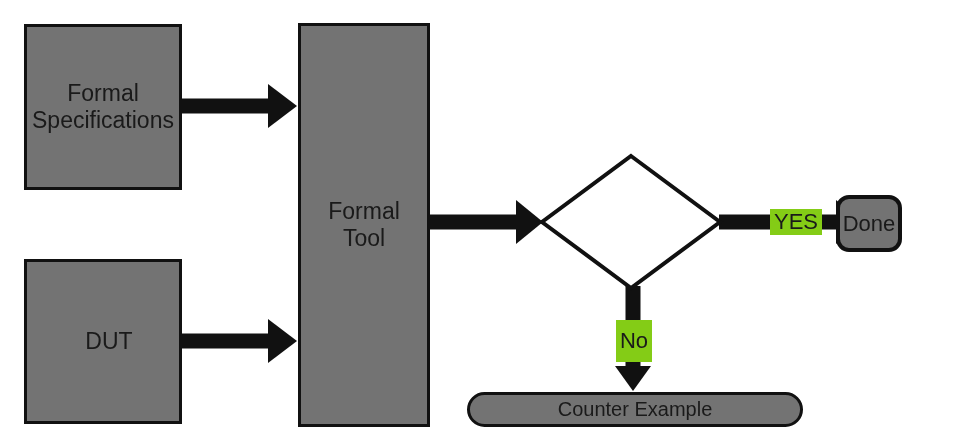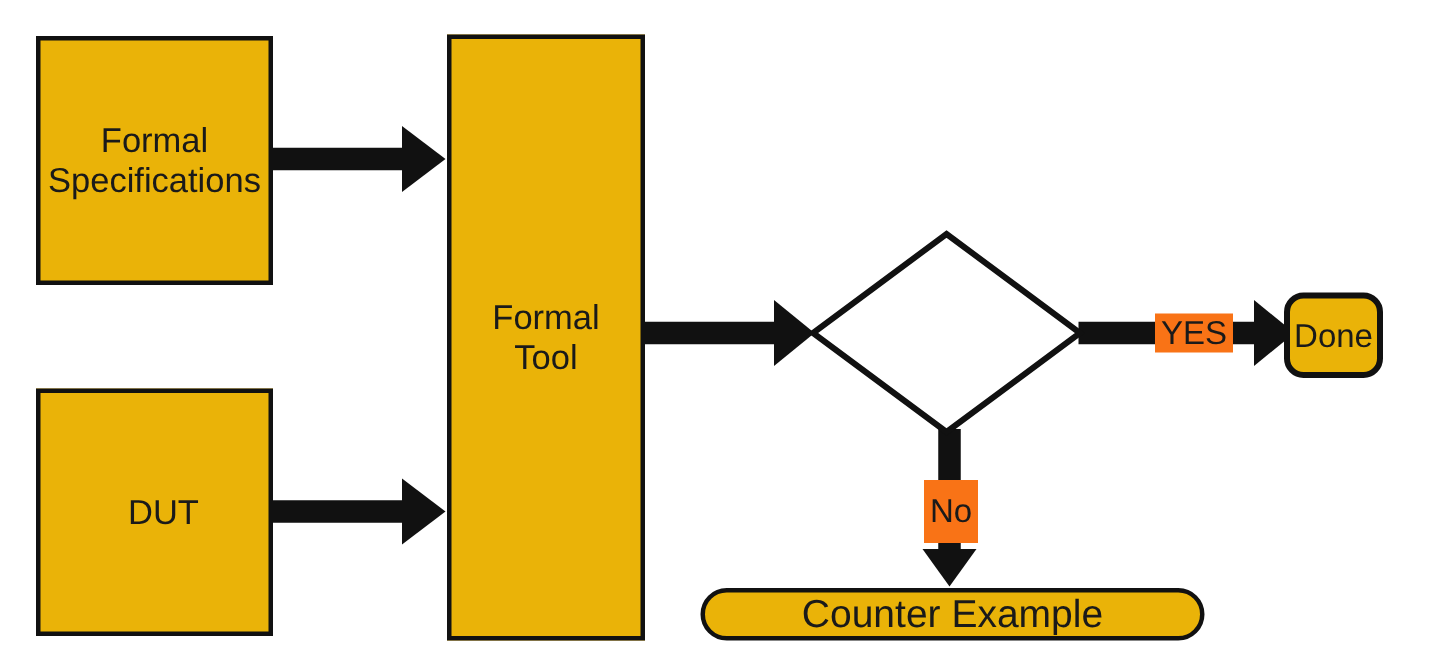--- a/index.html
+++ b/index.html
@@ -18,57 +18,57 @@
   }
   .layer {
     position: absolute;
     inset: 0;
     width: 964px;
     height: 448px;
   }
   .node {
     position: absolute;
     box-sizing: border-box;
-    background: #eab308;
+    background: #737373;
     border: 3px solid #111111;
     display: flex;
     align-items: center;
     justify-content: center;
     text-align: center;
   }
   .node .label {
     font-size: 23px;
     line-height: 1.18;
     color: #1a1a1a;
   }
   .node-formal-specs { left: 24px; top: 24px; width: 158px; height: 166px; }
   .node-dut          { left: 24px; top: 259px; width: 158px; height: 165px; padding-left: 12px; }
   .node-formal-tool  { left: 298px; top: 23px; width: 132px; height: 404px; text-align: center; }
   .node-formal-tool .label { max-width: 92px; }
   .node-done {
-    left: 856px; top: 195px; width: 66px; height: 57px;
+    left: 836px; top: 195px; width: 66px; height: 57px;
     border-width: 4px; border-radius: 13px;
   }
   .node-done .label { font-size: 22px; }
   .node-counter-example {
     left: 467px; top: 392px; width: 336px; height: 35px;
     border-radius: 18px;
   }
-  .node-counter-example .label { font-size: 26px; }
+  .node-counter-example .label { font-size: 20px; }
   .decision-label {
     position: absolute;
     left: 571px; top: 207px; width: 120px; height: 30px;
     display: flex; align-items: center; justify-content: center;
     font-size: 23px;
     letter-spacing: 1px;
     color: #1a1a1a;
   }
   .edge-label {
     position: absolute;
-    background: #f97316;
+    background: #84cc16;
     display: flex; align-items: center; justify-content: center;
     font-size: 22px;
     color: #1a1a1a;
   }
   .edge-label-yes { left: 770px; top: 209px; width: 52px; height: 26px; }
   .edge-label-no  { left: 616px; top: 320px; width: 36px; height: 42px; }
   svg line { stroke: #111111; }
   svg path, svg polygon.head { fill: #111111; }
 </style>
 </head>

